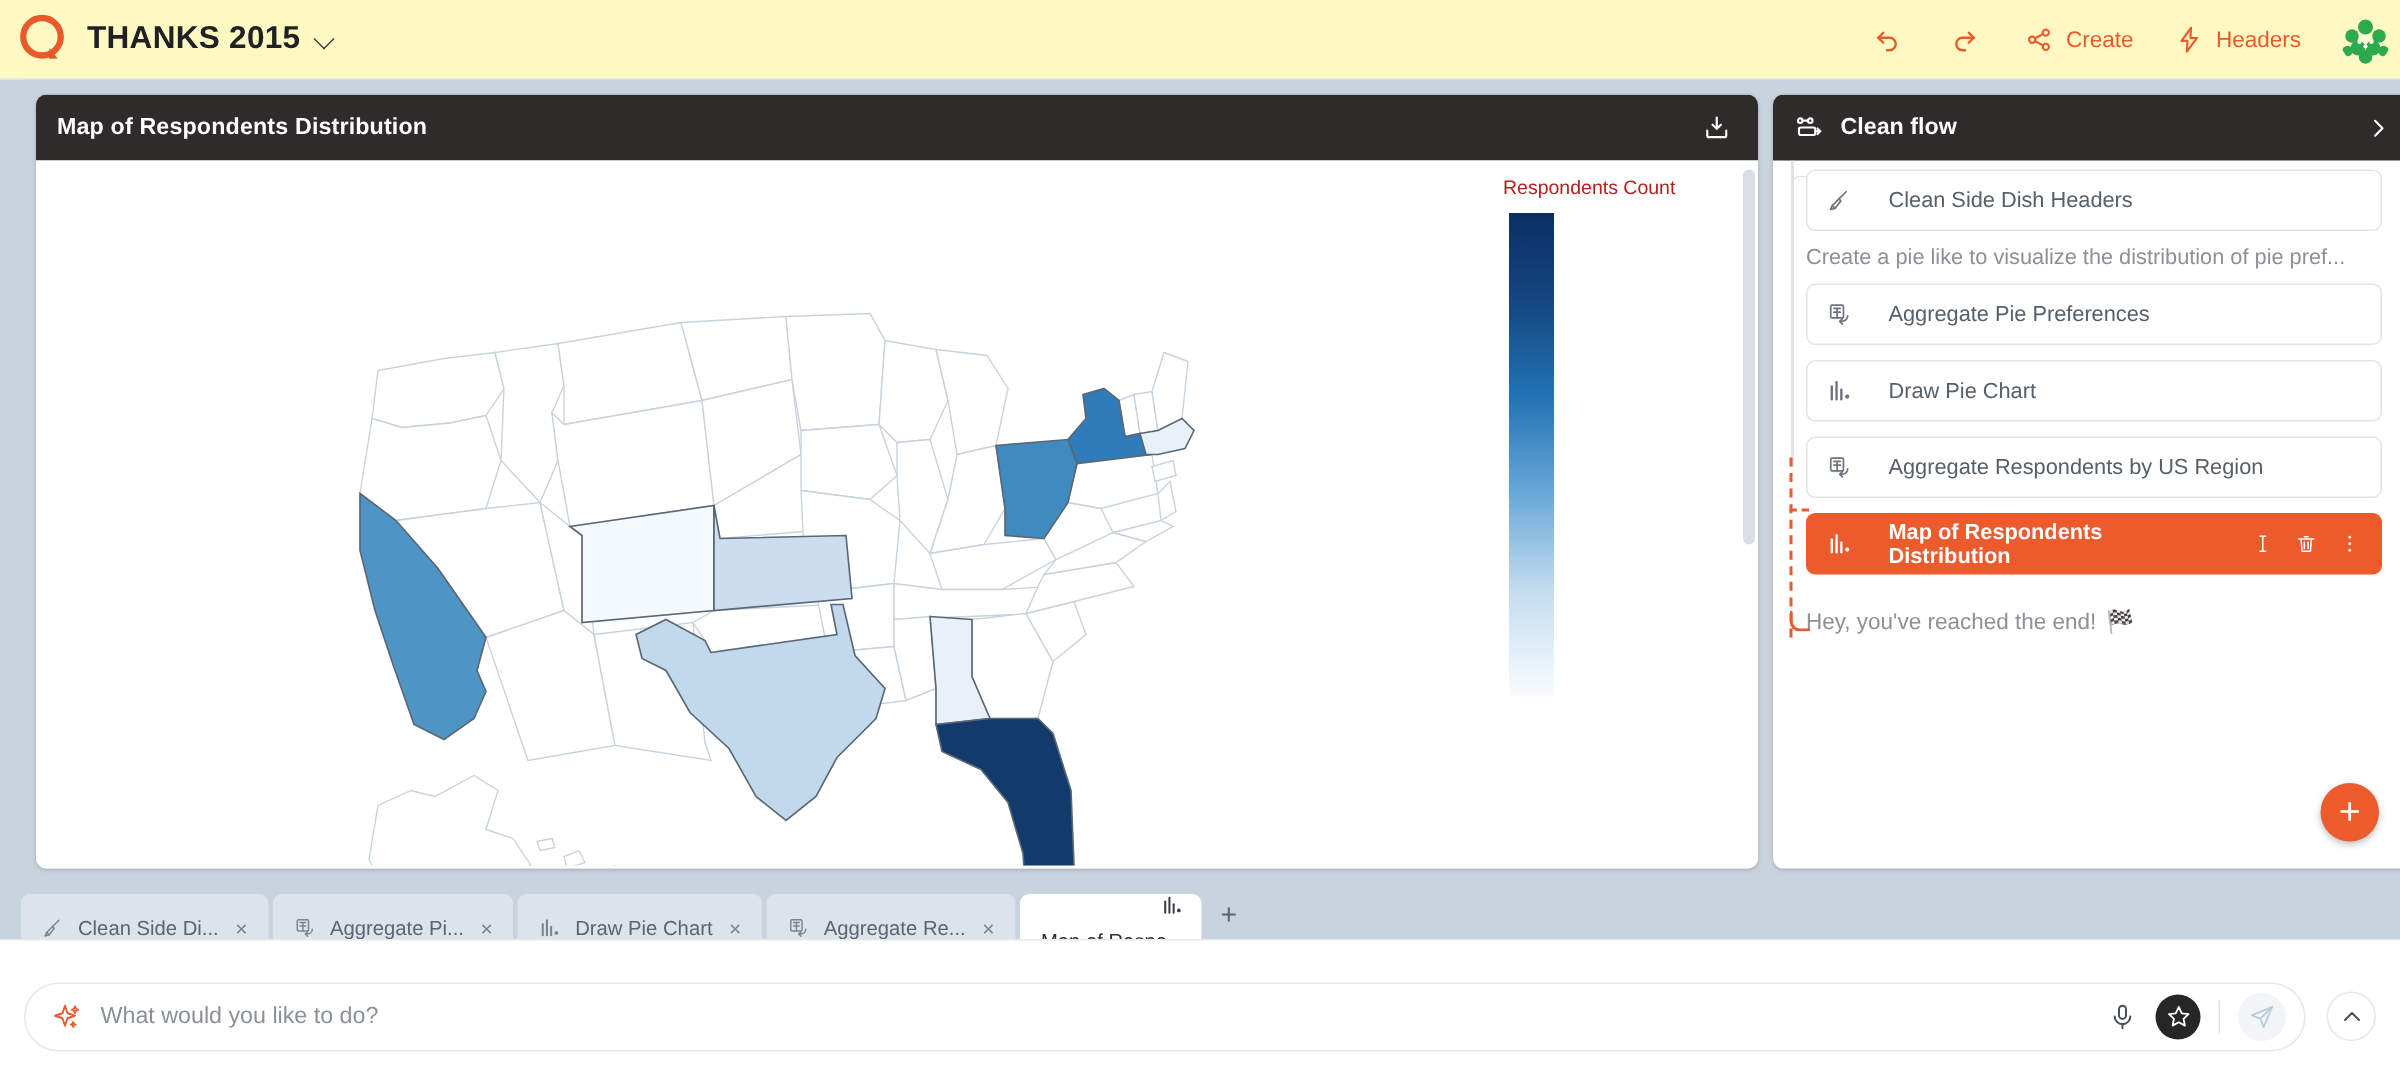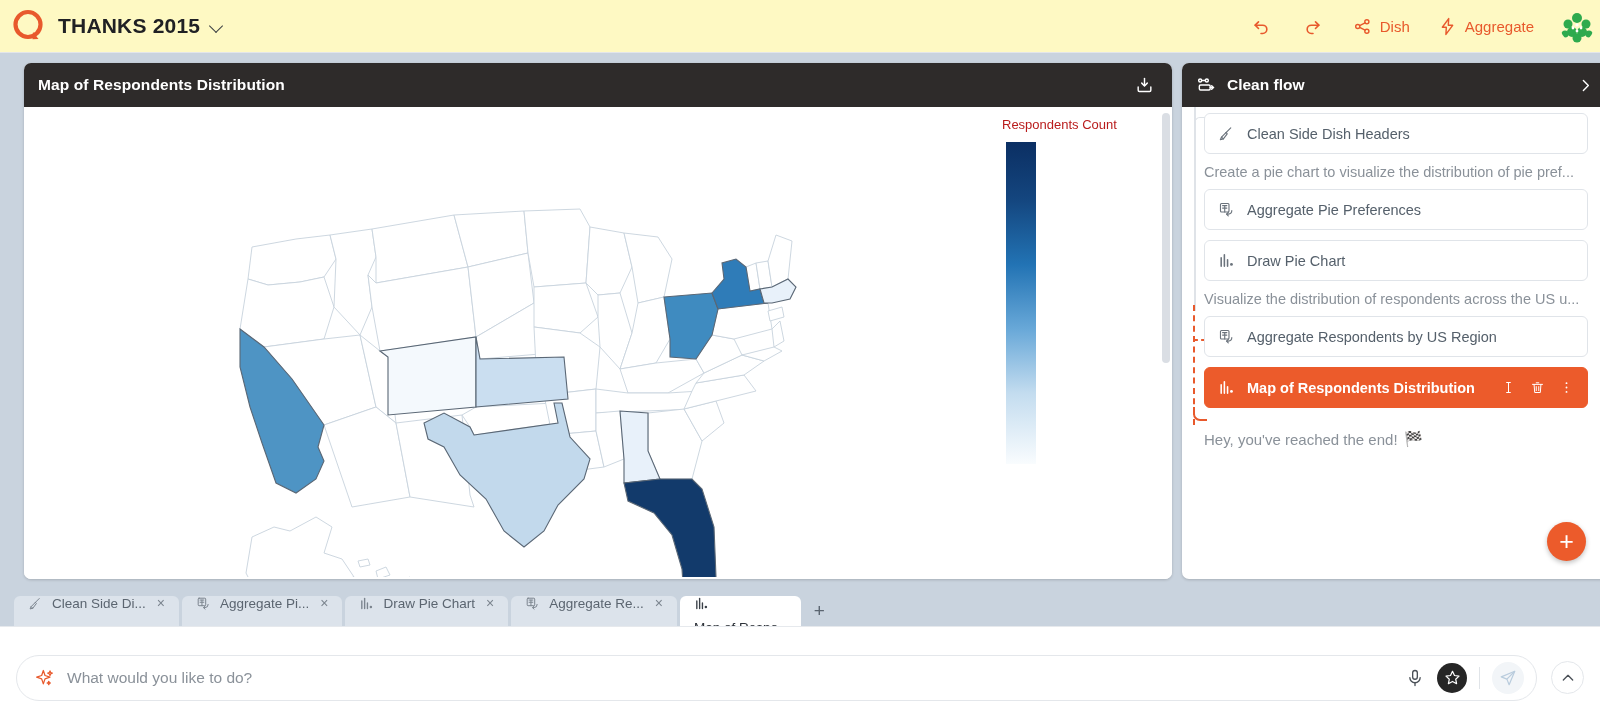--- a/index.html
+++ b/index.html
@@ -138,21 +138,21 @@
   .rail-hook0 {
     position: absolute; left: 12px; top: 10px; width: 12px; height: 12px;
     border-left: 1.5px solid #dfe3e8; border-top: 1.5px solid #dfe3e8;
     border-top-left-radius: 6px;
   }
 
   .node {
     position: relative;
     height: 41px; margin-bottom: 10px;
     background: #ffffff; border: 1px solid #e0e4e9; border-radius: 6px;
-    display: flex; align-items: center; gap: 12px;
+    display: flex; align-items: center; gap: 24px;
     padding: 0 13px; cursor: pointer;
   }
   .node-label { font-size: 14.5px; color: #55606b; }
   .node.selected {
     background: #ec5b2b; border-color: #ec5b2b;
   }
   .node.selected .node-label { color: #ffffff; font-weight: bold; }
   .node-actions { margin-left: auto; display: flex; align-items: center; gap: 14px; }
   .node-act { cursor: pointer; display: flex; align-items: center; }
   .flow-desc {
@@ -175,21 +175,21 @@
   
   .tabbar {
     position: absolute; left: 0; top: 590px; width: 1600px; height: 36px;
     background: #c9d3de;
     display: flex; align-items: flex-end;
   }
   .tab {
     height: 30px; min-width: 60px;
     background: #dce3eb;
     border-radius: 6px 6px 0 0;
-    display: flex; align-items: flex-start; gap: 9px;
+    display: flex; align-items: flex-end; gap: 9px;
     padding: 0 12px 0 14px; margin-right: 3px;
     cursor: pointer;
   }
   .tab.active { background: #ffffff; flex-direction: column; }
   .tab-label { font-size: 13.5px; color: #5b6570; white-space: nowrap; }
   .tab.active .tab-label { color: #2c3138; }
   .tab-close {
     font-size: 14px; color: #7b848e; line-height: 1;
     padding: 0 2px; cursor: pointer;
   }
@@ -264,27 +264,27 @@
         <path d="M19 11 h-9 a5 5 0 0 0 0 10 h2"></path>
       </svg>
     </div>
     <div class="tb-btn">
       <svg width="19" height="19" viewBox="0 0 24 24" fill="none" stroke="#e8592c" stroke-width="1.8">
         <circle cx="17.5" cy="6" r="2.6"></circle>
         <circle cx="17.5" cy="18" r="2.6"></circle>
         <circle cx="6" cy="12" r="2.6"></circle>
         <path d="M8.4 10.8 L15.2 7.3 M8.4 13.2 L15.2 16.7" stroke-linecap="round"></path>
       </svg>
-      <span>Dish</span>
+      <span>Create</span>
     </div>
     <div class="tb-btn">
       <svg width="19" height="19" viewBox="0 0 24 24" fill="none" stroke="#e8592c" stroke-width="1.8" stroke-linejoin="round">
         <path d="M13.5 2 L5.5 13 h5 L10 22 l8.5 -11.5 h-5.5 Z"></path>
       </svg>
-      <span>Aggregate</span>
+      <span>Headers</span>
     </div>
     <div class="avatar">
       <svg width="34" height="34" viewBox="0 0 34 34">
         <g fill="#2eaa4e">
           <circle cx="17" cy="9" r="5"></circle>
           <circle cx="8" cy="15" r="4.5"></circle>
           <circle cx="26" cy="15" r="4.5"></circle>
           <circle cx="12" cy="23" r="5"></circle>
           <circle cx="22" cy="23" r="5"></circle>
           <circle cx="17" cy="29" r="4.5"></circle>
@@ -468,21 +468,21 @@
           <div class="node">
             <span style="display:flex">
               <svg width="17" height="17" viewBox="0 0 24 24" fill="none" stroke="#6b737c" stroke-width="1.6" stroke-linecap="round" stroke-linejoin="round">
                 <path d="M18 4 L11 11"></path>
                 <path d="M11.5 10.5 L5 17 l2.6 2.6 L13 12.6 Z" fill="none"></path>
                 <path d="M5 17 L3.3 20.7 L7.6 19.6"></path>
               </svg>
             </span>
             <span class="node-label">Clean Side Dish Headers</span>
           </div>
-          <div class="flow-desc">Create a pie chart to visualize the distribution of pie pref...</div>
+          <div class="flow-desc">Create a pie like to visualize the distribution of pie pref...</div>
           <div class="node">
             <span style="display:flex">
               <svg width="17" height="17" viewBox="0 0 24 24" fill="none" stroke="#6b737c" stroke-width="1.6" stroke-linecap="round" stroke-linejoin="round">
                 <rect x="3.5" y="3.5" width="12" height="12" rx="1.4"></rect>
                 <path d="M6.5 6.5 h6 M6.5 10 h6 M9.5 6.5 v9"></path>
                 <path d="M19.5 13.5 a5 5 0 0 1 -5 5 h-2"></path>
                 <path d="M14.5 16.2 L12 18.6 L14.5 21"></path>
               </svg>
             </span>
             <span class="node-label">Aggregate Pie Preferences</span>
@@ -491,21 +491,20 @@
             <span style="display:flex">
               <svg width="17" height="17" viewBox="0 0 24 24" fill="none" stroke="#6b737c" stroke-width="1.6" stroke-linecap="round" stroke-linejoin="round">
                 <path d="M4.5 20 V8" stroke-width="2.2"></path>
                 <path d="M9 20 V4" stroke-width="2.2"></path>
                 <path d="M13.5 20 V11" stroke-width="2.2"></path>
                 <circle cx="19" cy="17.5" r="2" fill="#6b737c" stroke="none"></circle>
               </svg>
             </span>
             <span class="node-label">Draw Pie Chart</span>
           </div>
-          <div class="flow-desc">Visualize the distribution of respondents across the US u...</div>
           <div class="node">
             <span style="display:flex">
               <svg width="17" height="17" viewBox="0 0 24 24" fill="none" stroke="#6b737c" stroke-width="1.6" stroke-linecap="round" stroke-linejoin="round">
                 <rect x="3.5" y="3.5" width="12" height="12" rx="1.4"></rect>
                 <path d="M6.5 6.5 h6 M6.5 10 h6 M9.5 6.5 v9"></path>
                 <path d="M19.5 13.5 a5 5 0 0 1 -5 5 h-2"></path>
                 <path d="M14.5 16.2 L12 18.6 L14.5 21"></path>
               </svg>
             </span>
             <span class="node-label">Aggregate Respondents by US Region</span>

